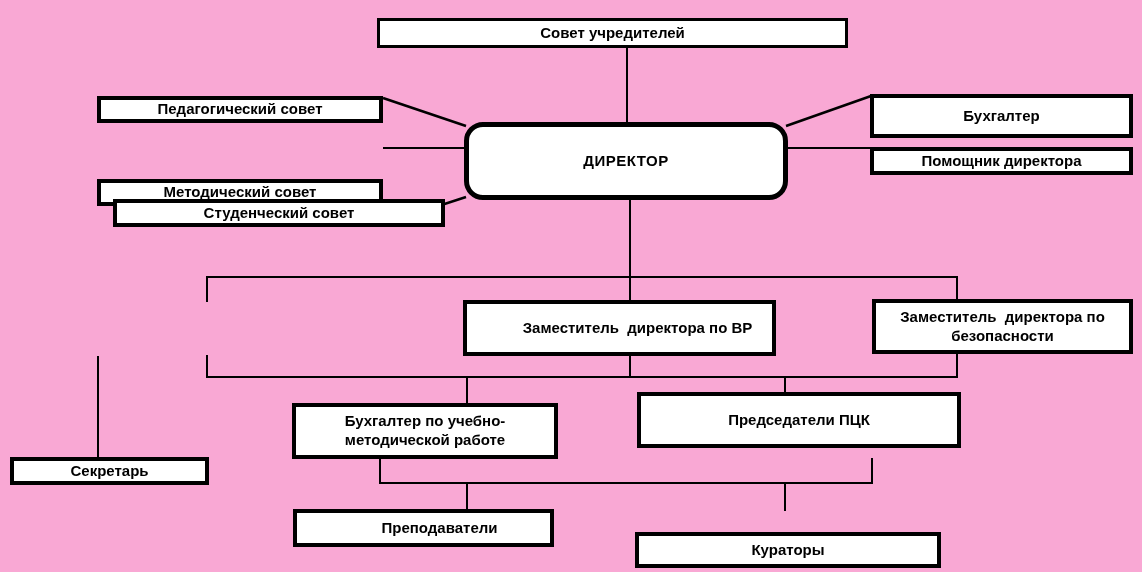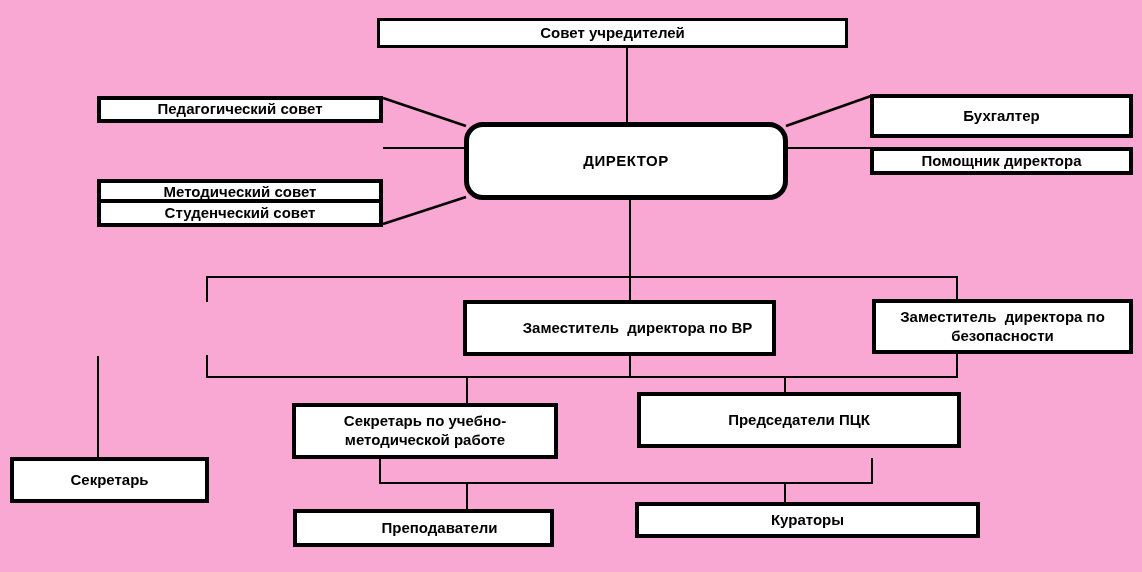--- a/index.html
+++ b/index.html
@@ -25,31 +25,31 @@
     line-height: 1.25;
     color: #000000;
     white-space: pre-wrap;
     z-index: 2;
   }
   
   #box-founders        { left: 377px; top: 18px;  width: 471px; height: 30px; border-width: 3px; }
   #box-director        { left: 464px; top: 122px; width: 324px; height: 78px; border-width: 5px; letter-spacing: 0.5px; border-radius: 19px; }
   #box-pedagogical     { left: 97px;  top: 96px;  width: 286px; height: 27px; }
   #box-methodical      { left: 97px;  top: 147px; width: 286px; height: 27px; margin-top: 32px; }
-  #box-student         { left: 97px;  top: 199px; width: 286px; height: 28px; }
+  #box-student         { left: 113px;  top: 199px; width: 332px; height: 28px; }
   #box-accountant      { left: 870px; top: 94px;  width: 263px; height: 44px; text-align: center; }
   #box-assistant       { left: 870px; top: 147px; width: 263px; height: 28px; }
   #box-deputy-uvr      { left: 97px;  top: 300px; width: 274px; height: 56px; }
   #box-deputy-vr       { left: 463px; top: 300px; width: 313px; height: 56px; padding-left: 36px; }
   #box-deputy-security { left: 872px; top: 299px; width: 261px; height: 55px; }
-  #box-secretary       { left: 10px;  top: 457px; width: 199px; height: 46px; }
+  #box-secretary       { left: 10px;  top: 457px; width: 199px; height: 28px; }
   #box-specialist      { left: 292px; top: 403px; width: 266px; height: 56px; }
   #box-pck             { left: 637px; top: 392px; width: 324px; height: 56px; }
   #box-teachers        { left: 293px; top: 509px; width: 261px; height: 38px; padding-left: 32px; }
-  #box-curators        { left: 635px; top: 502px; width: 345px; height: 36px; }
+  #box-curators        { left: 635px; top: 532px; width: 306px; height: 36px; }
 
   
   .ln { position: absolute; background: #000000; z-index: 1; }
   #ln-founders-v   { left: 626px; top: 48px;  width: 2px;   height: 76px; }
   #ln-director-v   { left: 629px; top: 199px; width: 2px;   height: 103px; }
   #ln-upper-h      { left: 206px; top: 276px; width: 752px; height: 2px; }
   #ln-uvr-top-v    { left: 206px; top: 276px; width: 2px;   height: 26px; }
   #ln-sec-top-v    { left: 956px; top: 276px; width: 2px;   height: 26px; }
   #ln-uvr-bot-v    { left: 206px; top: 355px; width: 2px;   height: 23px; }
   #ln-vr-bot-v     { left: 629px; top: 355px; width: 2px;   height: 23px; }
@@ -103,19 +103,19 @@
   <div class="node" id="box-director">ДИРЕКТОР</div>
   <div class="node" id="box-pedagogical">Педагогический совет</div>
   <div class="node" id="box-methodical">Методический совет</div>
   <div class="node" id="box-student">Студенческий совет</div>
   <div class="node" id="box-accountant">Бухгалтер</div>
   <div class="node" id="box-assistant">Помощник директора</div>
   <div class="node" id="box-deputy-vr">Заместитель  директора по ВР</div>
   <div class="node" id="box-deputy-security">Заместитель  директора по
 безопасности</div>
   <div class="node" id="box-secretary">Секретарь</div>
-  <div class="node" id="box-specialist">Секретарь по учебно-
+  <div class="node" id="box-specialist">Бухгалтер по учебно-
 методической работе</div>
   <div class="node" id="box-pck">Председатели ПЦК</div>
   <div class="node" id="box-teachers">Преподаватели</div>
   <div class="node" id="box-curators">Кураторы</div>
 
 </div>
 
 </body></html>

